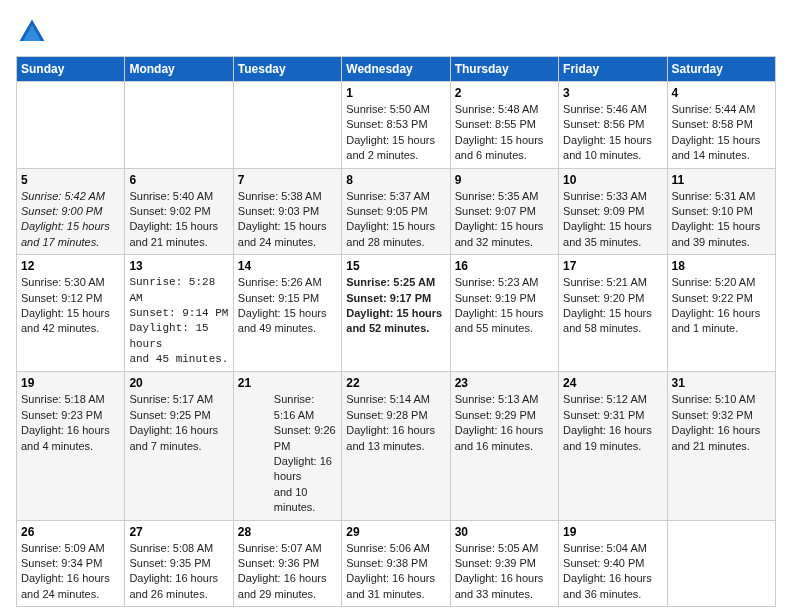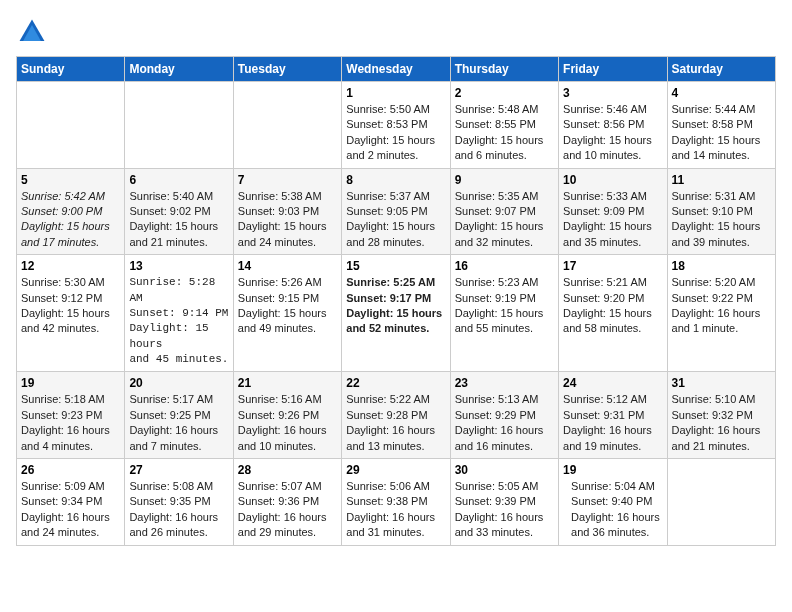--- a/index.html
+++ b/index.html
@@ -267,28 +267,28 @@
         </td>
         <td>
           <span class="day-num">20</span>
           <div class="day-info" style="white-space: pre-line;">Sunrise: 5:17 AM
 Sunset: 9:25 PM
 Daylight: 16 hours
 and 7 minutes.</div>
         </td>
         <td>
           <span class="day-num">21</span>
-          <div class="day-info" style="white-space: pre-line;">Sunrise: 5:16 AM
+          <div class="day-info" style="white-space: pre-line; margin-left: 36px;">Sunrise: 5:16 AM
 Sunset: 9:26 PM
 Daylight: 16 hours
 and 10 minutes.</div>
         </td>
         <td>
           <span class="day-num">22</span>
-          <div class="day-info" style="white-space: pre-line;">Sunrise: 5:22 AM
+          <div class="day-info" style="white-space: pre-line;">Sunrise: 5:14 AM
 Sunset: 9:28 PM
 Daylight: 16 hours
 and 13 minutes.</div>
         </td>
         <td>
           <span class="day-num">23</span>
           <div class="day-info" style="white-space: pre-line;">Sunrise: 5:13 AM
 Sunset: 9:29 PM
 Daylight: 16 hours
 and 16 minutes.</div>
@@ -339,21 +339,21 @@
         </td>
         <td>
           <span class="day-num">30</span>
           <div class="day-info" style="white-space: pre-line;">Sunrise: 5:05 AM
 Sunset: 9:39 PM
 Daylight: 16 hours
 and 33 minutes.</div>
         </td>
         <td>
           <span class="day-num">19</span>
-          <div class="day-info" style="white-space: pre-line; margin-left: 8px;">Sunrise: 5:04 AM
+          <div class="day-info" style="white-space: pre-line;">Sunrise: 5:04 AM
 Sunset: 9:40 PM
 Daylight: 16 hours
 and 36 minutes.</div>
         </td>
         <td class="empty-cell"></td>
       </tr>
     </tbody>
 </table>
 
 </body></html>

